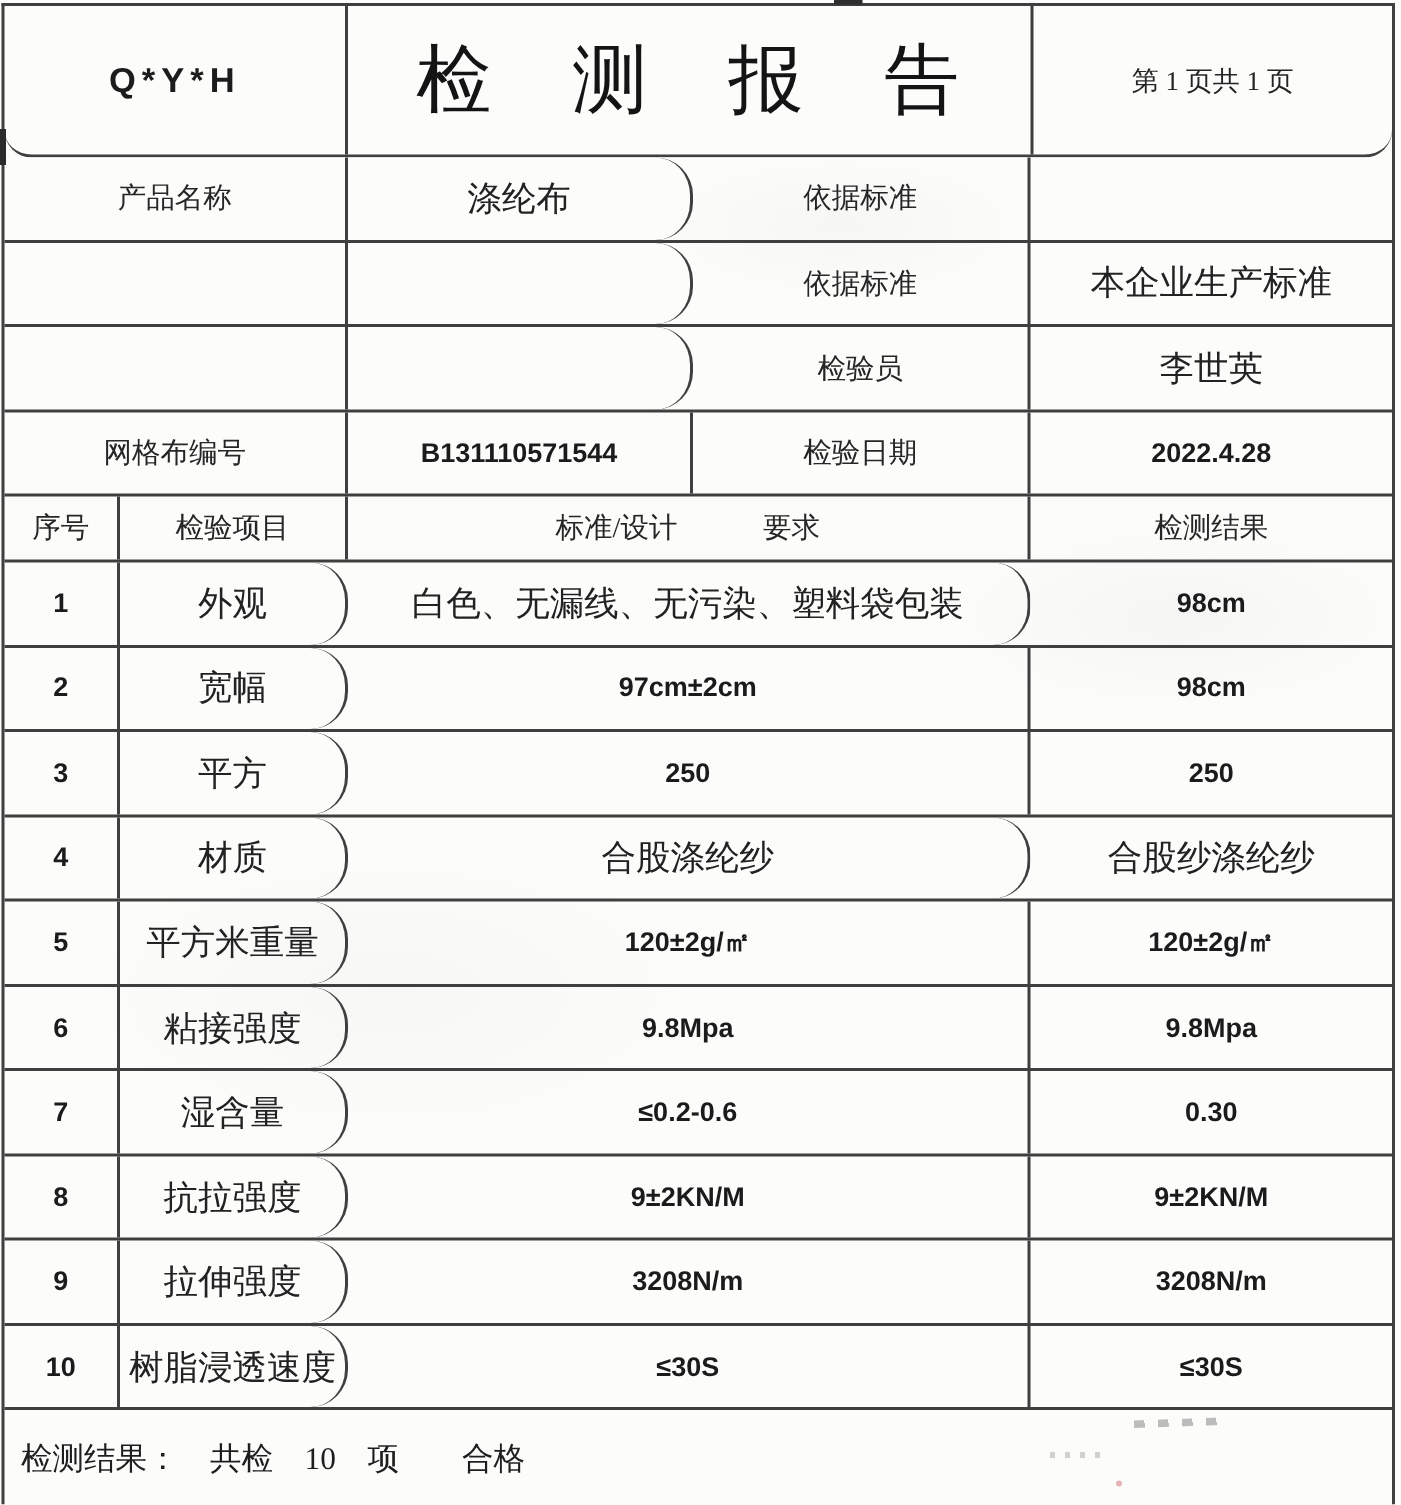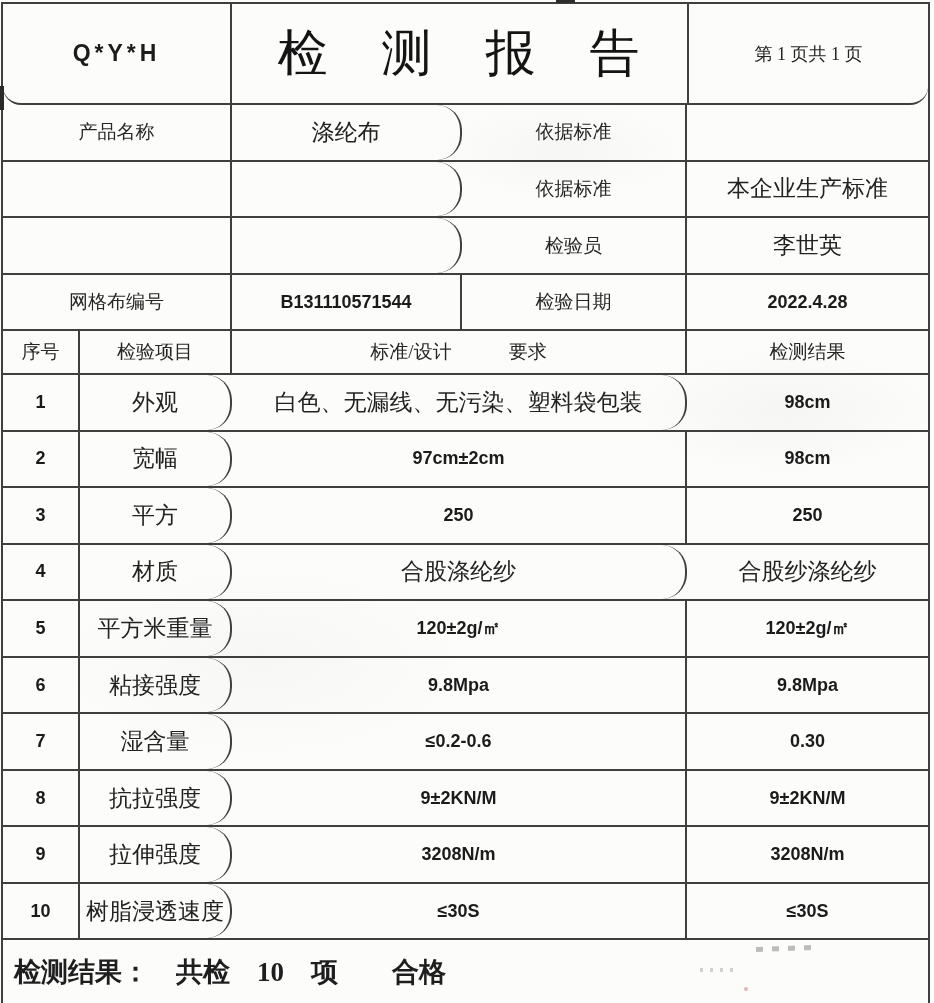--- a/index.html
+++ b/index.html
@@ -57,21 +57,21 @@
     font-size: 23px; font-weight: 600; letter-spacing: 4px; color: #1c1c1c;
   }
   .title { font-size: 50px; font-weight: 500; color: #141414; letter-spacing: 2px; }
   .page-info { font-size: 18px; color: #242424; }
   .lab { font-size: 19px; color: #262626; }
   .cn  { font-size: 23px; color: #222222; border-radius: 25px; }
   .num {
     font-family: "Liberation Sans", "DejaVu Sans", sans-serif;
     font-size: 18px; font-weight: 600; color: #1b1b1b;
   }
-  .footer-text { font-size: 27px; font-weight: 700; color: #1e1e1e; }
+  .footer-text { font-size: 21px; font-weight: 400; color: #1e1e1e; }
 
   
   .artifact { position: absolute; pointer-events: none; }
   .a-top { left: 556px; top: 0; width: 19px; height: 3px; background: #2e2e2e; }
   .a-left-nick { left: 0; top: 86px; width: 4px; height: 24px; background: #2a2a2a; }
   .a-dashes {
     left: 756px; top: 946px; width: 58px; height: 5px;
     background: repeating-linear-gradient(90deg, rgba(110,110,110,0.45) 0 7px, transparent 7px 16px);
     transform: rotate(-2deg);
   }

